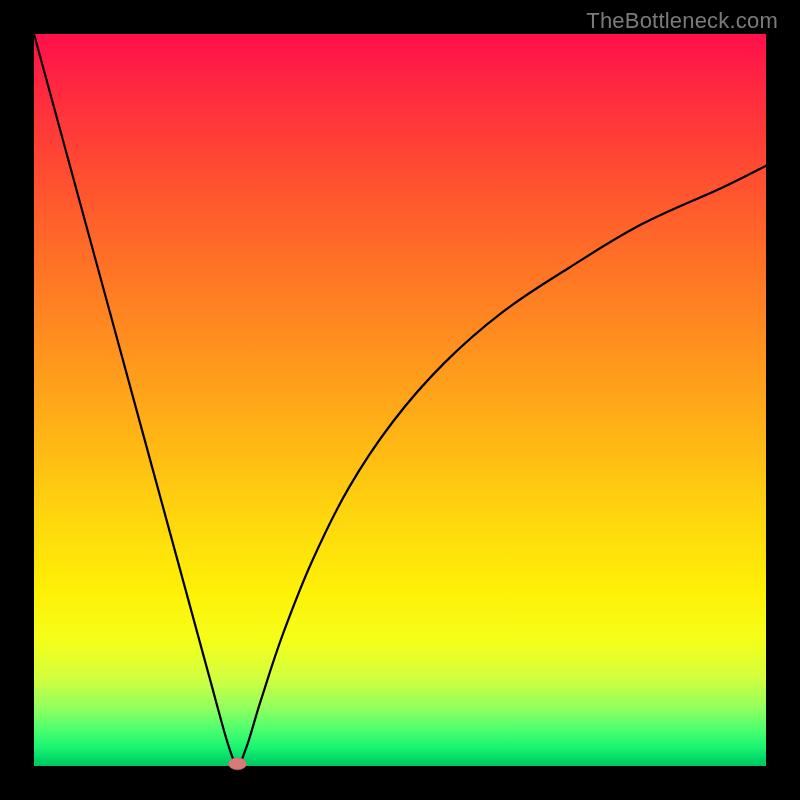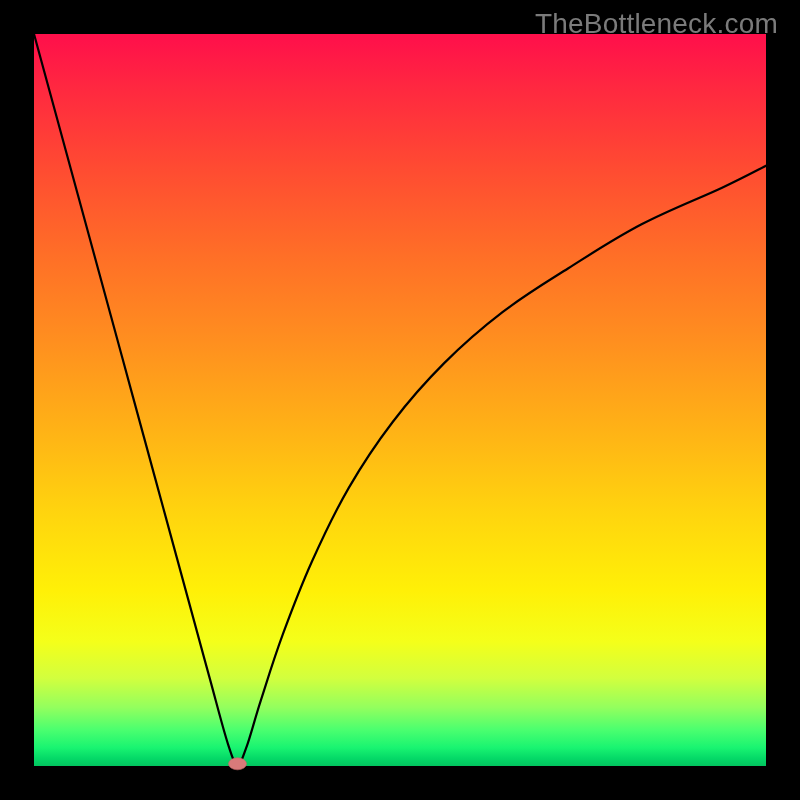--- a/index.html
+++ b/index.html
@@ -48,21 +48,21 @@
     top: 0;
     width: 732px;
     height: 732px;
     overflow: visible;
   }
   .watermark {
     position: absolute;
     top: 8px;
     right: 22px;
     color: #7b7b7b;
-    font-size: 28px;
+    font-size: 22px;
     font-weight: 400;
     letter-spacing: 0.2px;
     user-select: none;
   }
   .curve {
     fill: none;
     stroke: #000;
     stroke-width: 2.2;
     stroke-linecap: round;
     stroke-linejoin: round;

